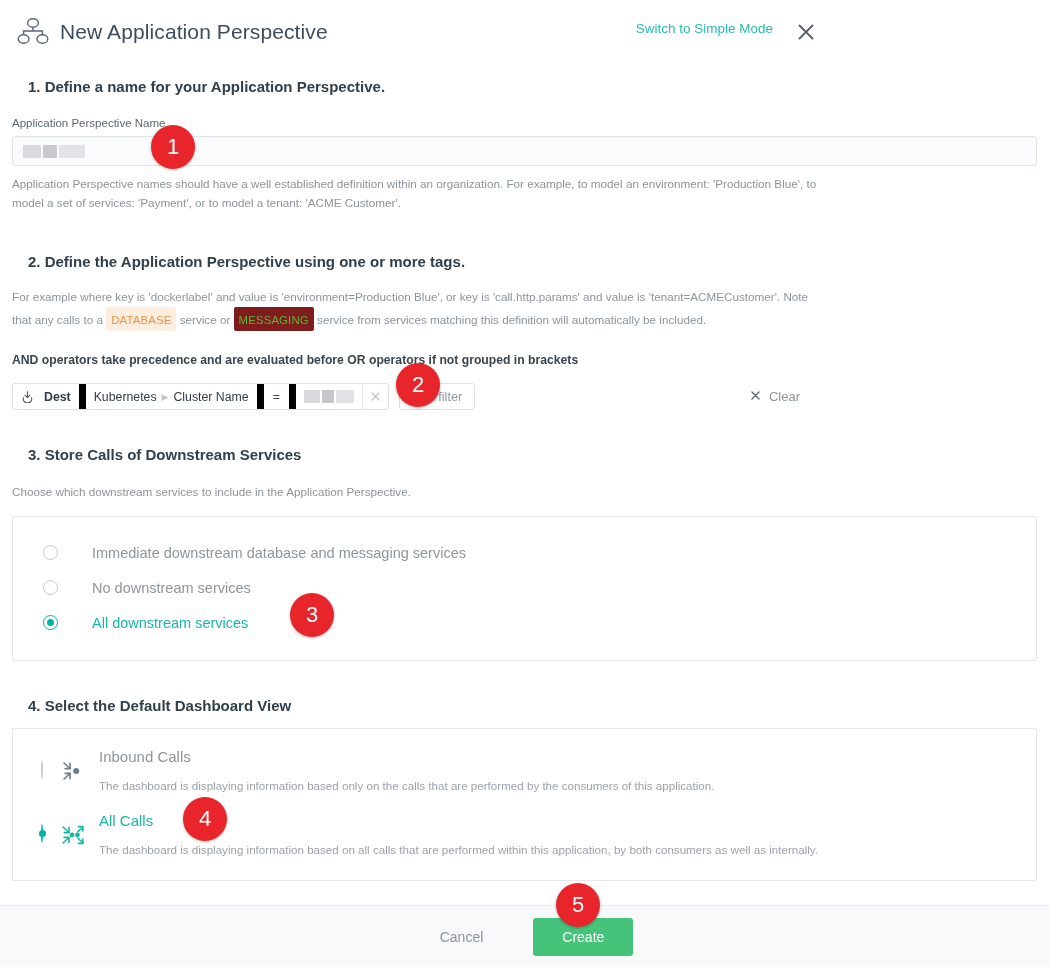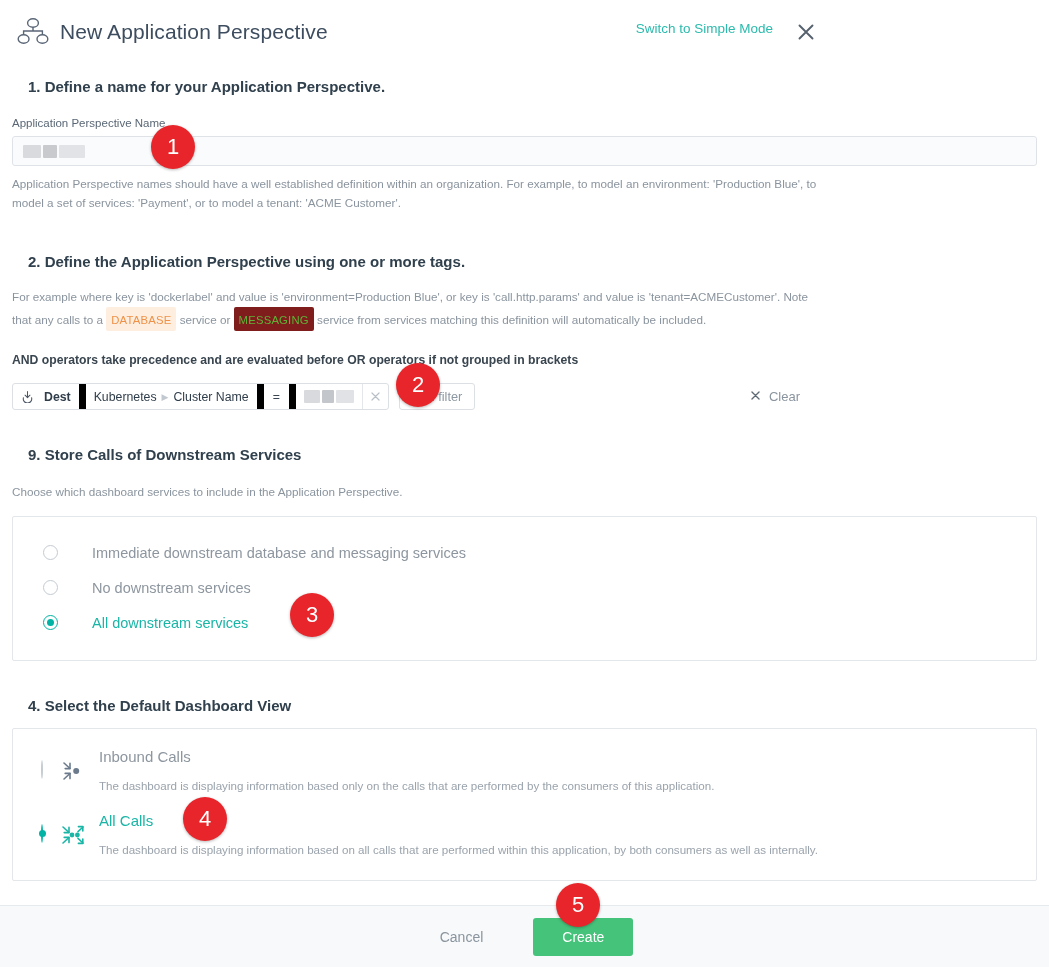--- a/index.html
+++ b/index.html
@@ -363,22 +363,22 @@
       <div class="clear-wrap">
         <span class="clear-x">
           <svg viewBox="0 0 14 14" width="11" height="11">
             <path d="M2.5 2.5 L11.5 11.5 M11.5 2.5 L2.5 11.5" stroke="#5e6a76" stroke-width="1.7" stroke-linecap="round" fill="none"></path>
           </svg>
         </span>
         <span>Clear</span>
       </div>
     </div>
 
-    <div class="step-title" style="margin-top:36px">9. Store Calls of Downstream Services</div>
-    <div class="helper" style="margin-top:20px">Choose which dashboard services to include in the Application Perspective.</div>
+    <div class="step-title" style="margin-top:36px">3. Store Calls of Downstream Services</div>
+    <div class="helper" style="margin-top:20px">Choose which downstream services to include in the Application Perspective.</div>
 
     <div class="option-box box-downstream">
       <div class="radio-row">
         <span class="radio"></span>
         <span class="radio-label">Immediate downstream database and messaging services</span>
       </div>
       <div class="radio-row">
         <span class="radio"></span>
         <span class="radio-label">No downstream services</span>
       </div>

